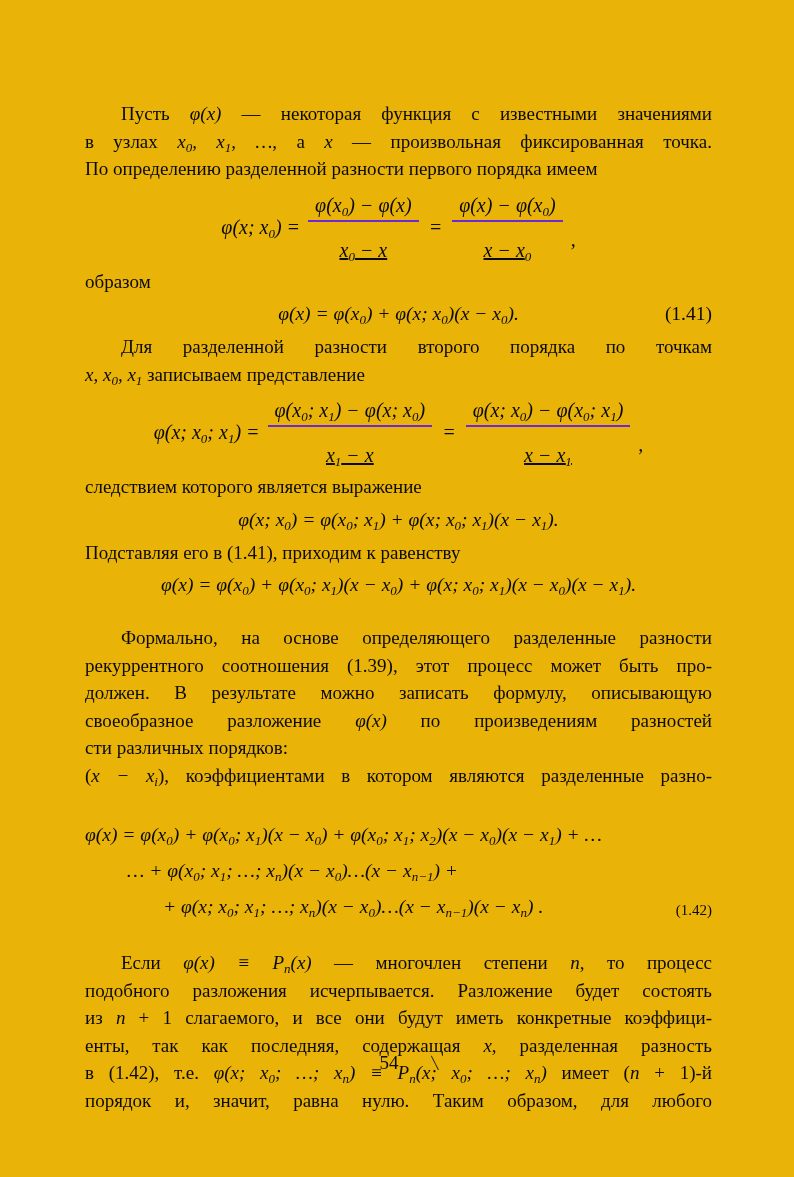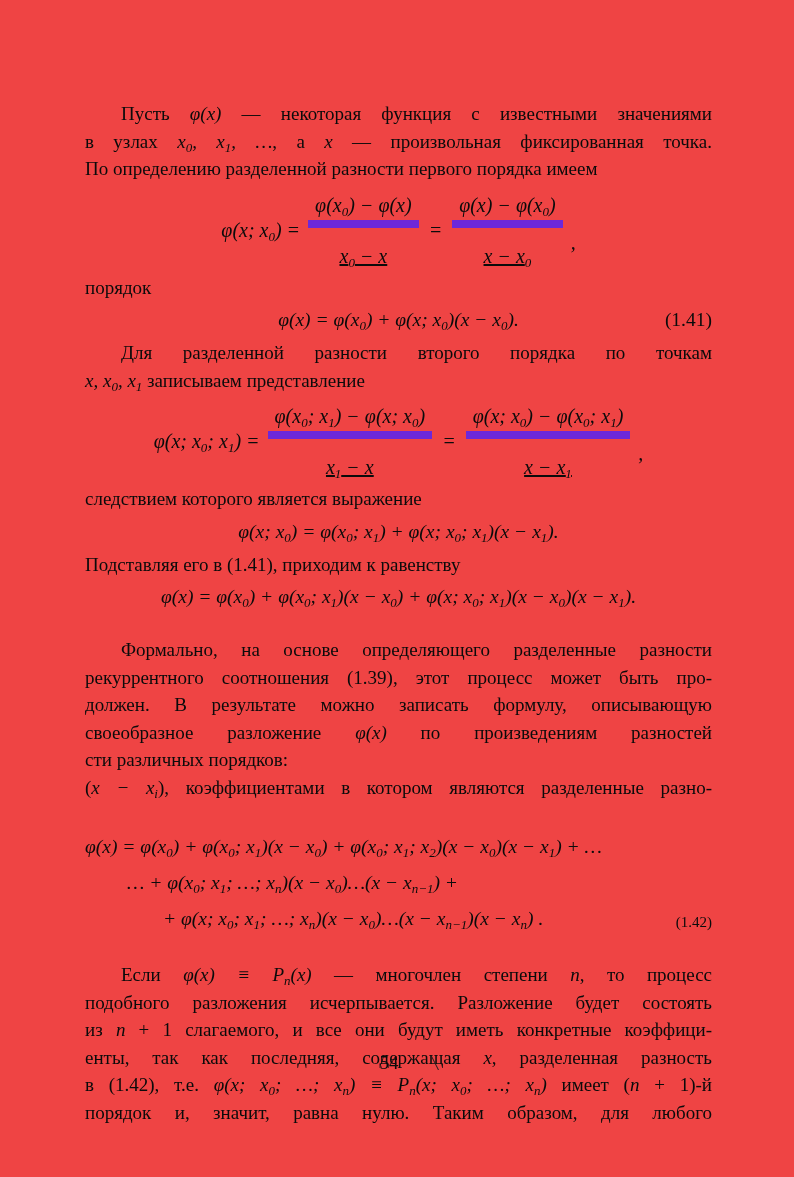--- a/index.html
+++ b/index.html
@@ -1,20 +1,20 @@
 <!DOCTYPE html>
 <html lang="ru"><head>
 <meta charset="utf-8">
 <style>
   html, body { margin: 0; padding: 0; background: #ffffff; }
   .page {
     position: relative;
     width: 794px;
     height: 1177px;
-    background: #ef4444;
+    background: #eab308;
     color: #0b0b0b;
     font-family: "Liberation Serif", "DejaVu Serif", serif;
     overflow: hidden;
   }
   .content { padding: 100px 82px 0 85px; }
 
   .para { margin: 0; }
   .mt8 { margin-top: 24px; }
   .line {
     display: block;
@@ -28,21 +28,21 @@
   .eqfrac {
     display: flex;
     align-items: center;
     justify-content: center;
     font-style: italic;
     font-size: 20px;
     margin: 10px 0 6px;
     white-space: nowrap;
   }
   .frac { display: flex; flex-direction: column; align-items: center; margin: 0 8px; }
-  .fnum { padding: 0 7px 3px; border-bottom: 8px solid #6d28d9; line-height: 24px; }
+  .fnum { padding: 0 7px 3px; border-bottom: 2px solid #6d28d9; line-height: 24px; }
   .fden { padding-top: 16px; line-height: 24px; text-decoration: underline; }
   .eqsign { margin: 0 2px; }
   .tail { align-self: center; padding-top: 24px; }
 
   
   .eqrow {
     position: relative;
     text-align: center;
     font-style: italic;
     font-size: 19.5px;
@@ -105,21 +105,21 @@
       </span>
       <span class="m eqsign">=</span>
       <span class="frac">
         <span class="fnum">φ(x) − φ(x<sub>0</sub>)</span>
         <span class="fden">x − x<sub>0</sub></span>
       </span>
       <span class="tail">,</span>
     </div>
 
     <p class="para">
-      <span class="line">порядок</span>
+      <span class="line">образом</span>
     </p>
 
     <div class="eqrow">
       <span>φ(x) = φ(x<sub>0</sub>) + φ(x; x<sub>0</sub>)(x − x<sub>0</sub>).</span>
       <span class="eqnum">(1.41)</span>
     </div>
 
     <p class="para">
       <span class="line j ind">Для разделенной разности второго порядка по точкам</span>
       <span class="line"><i>x, x<sub>0</sub>, x<sub>1</sub></i> записываем представление</span>

